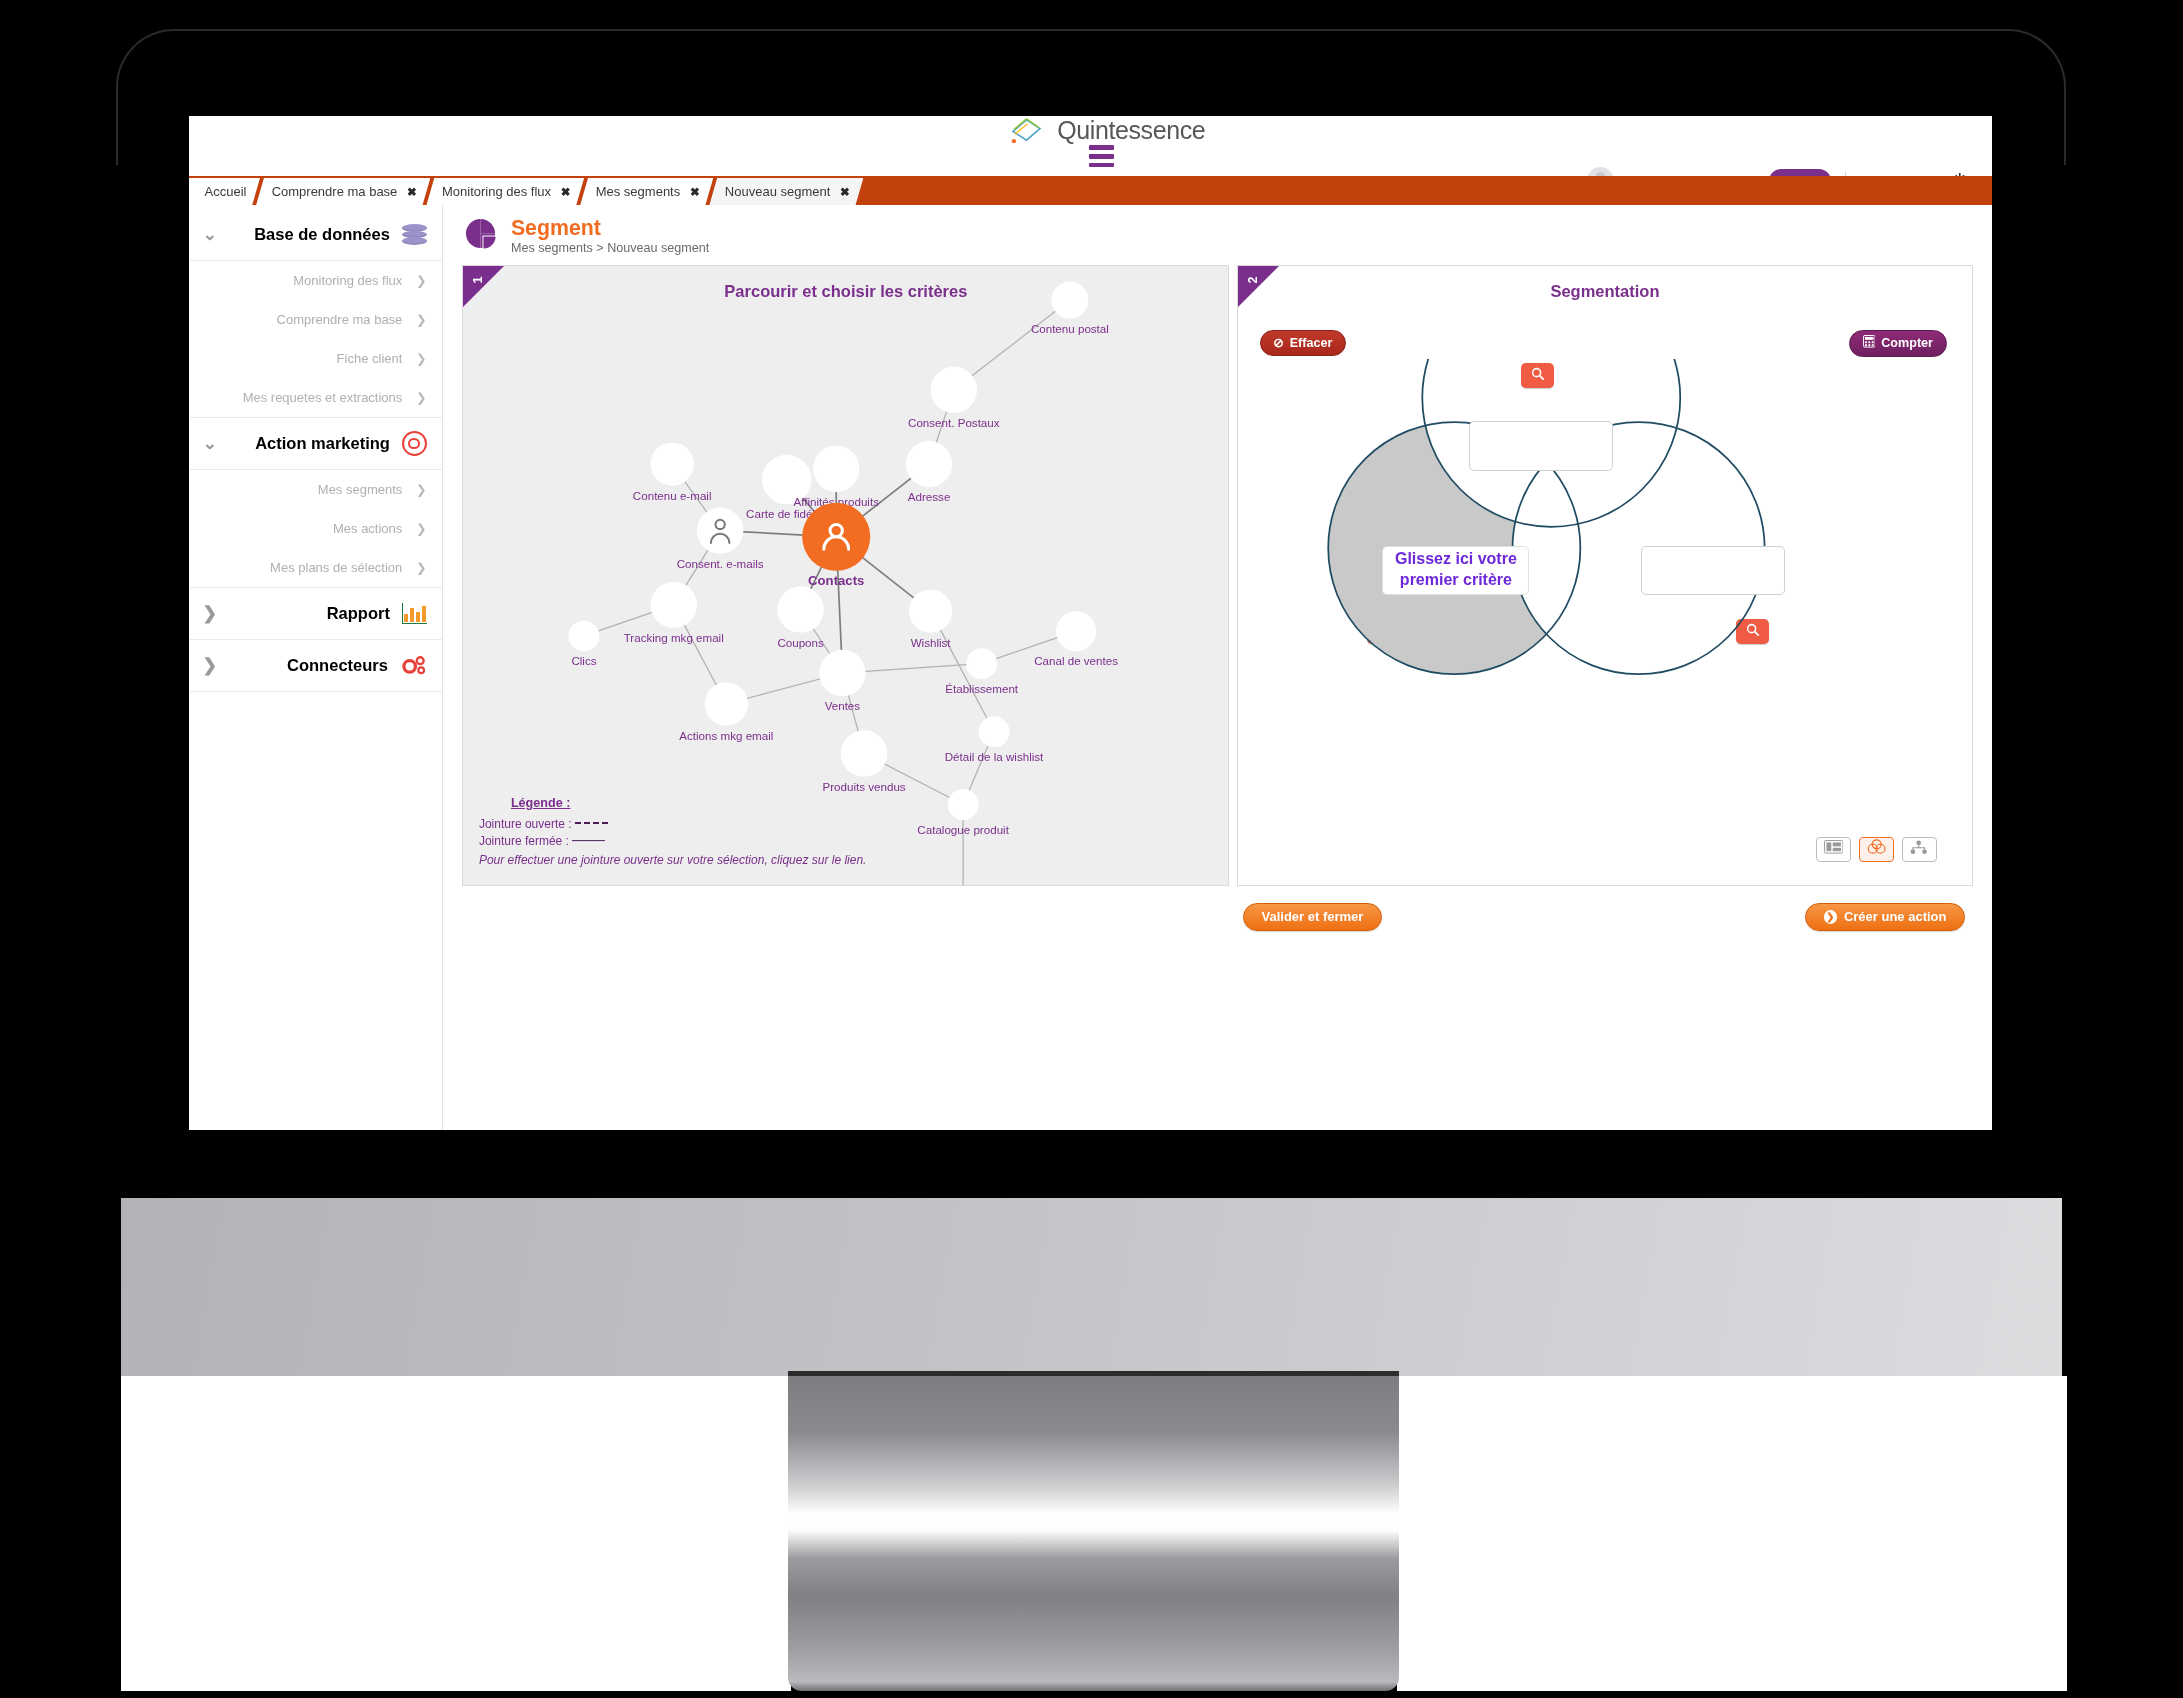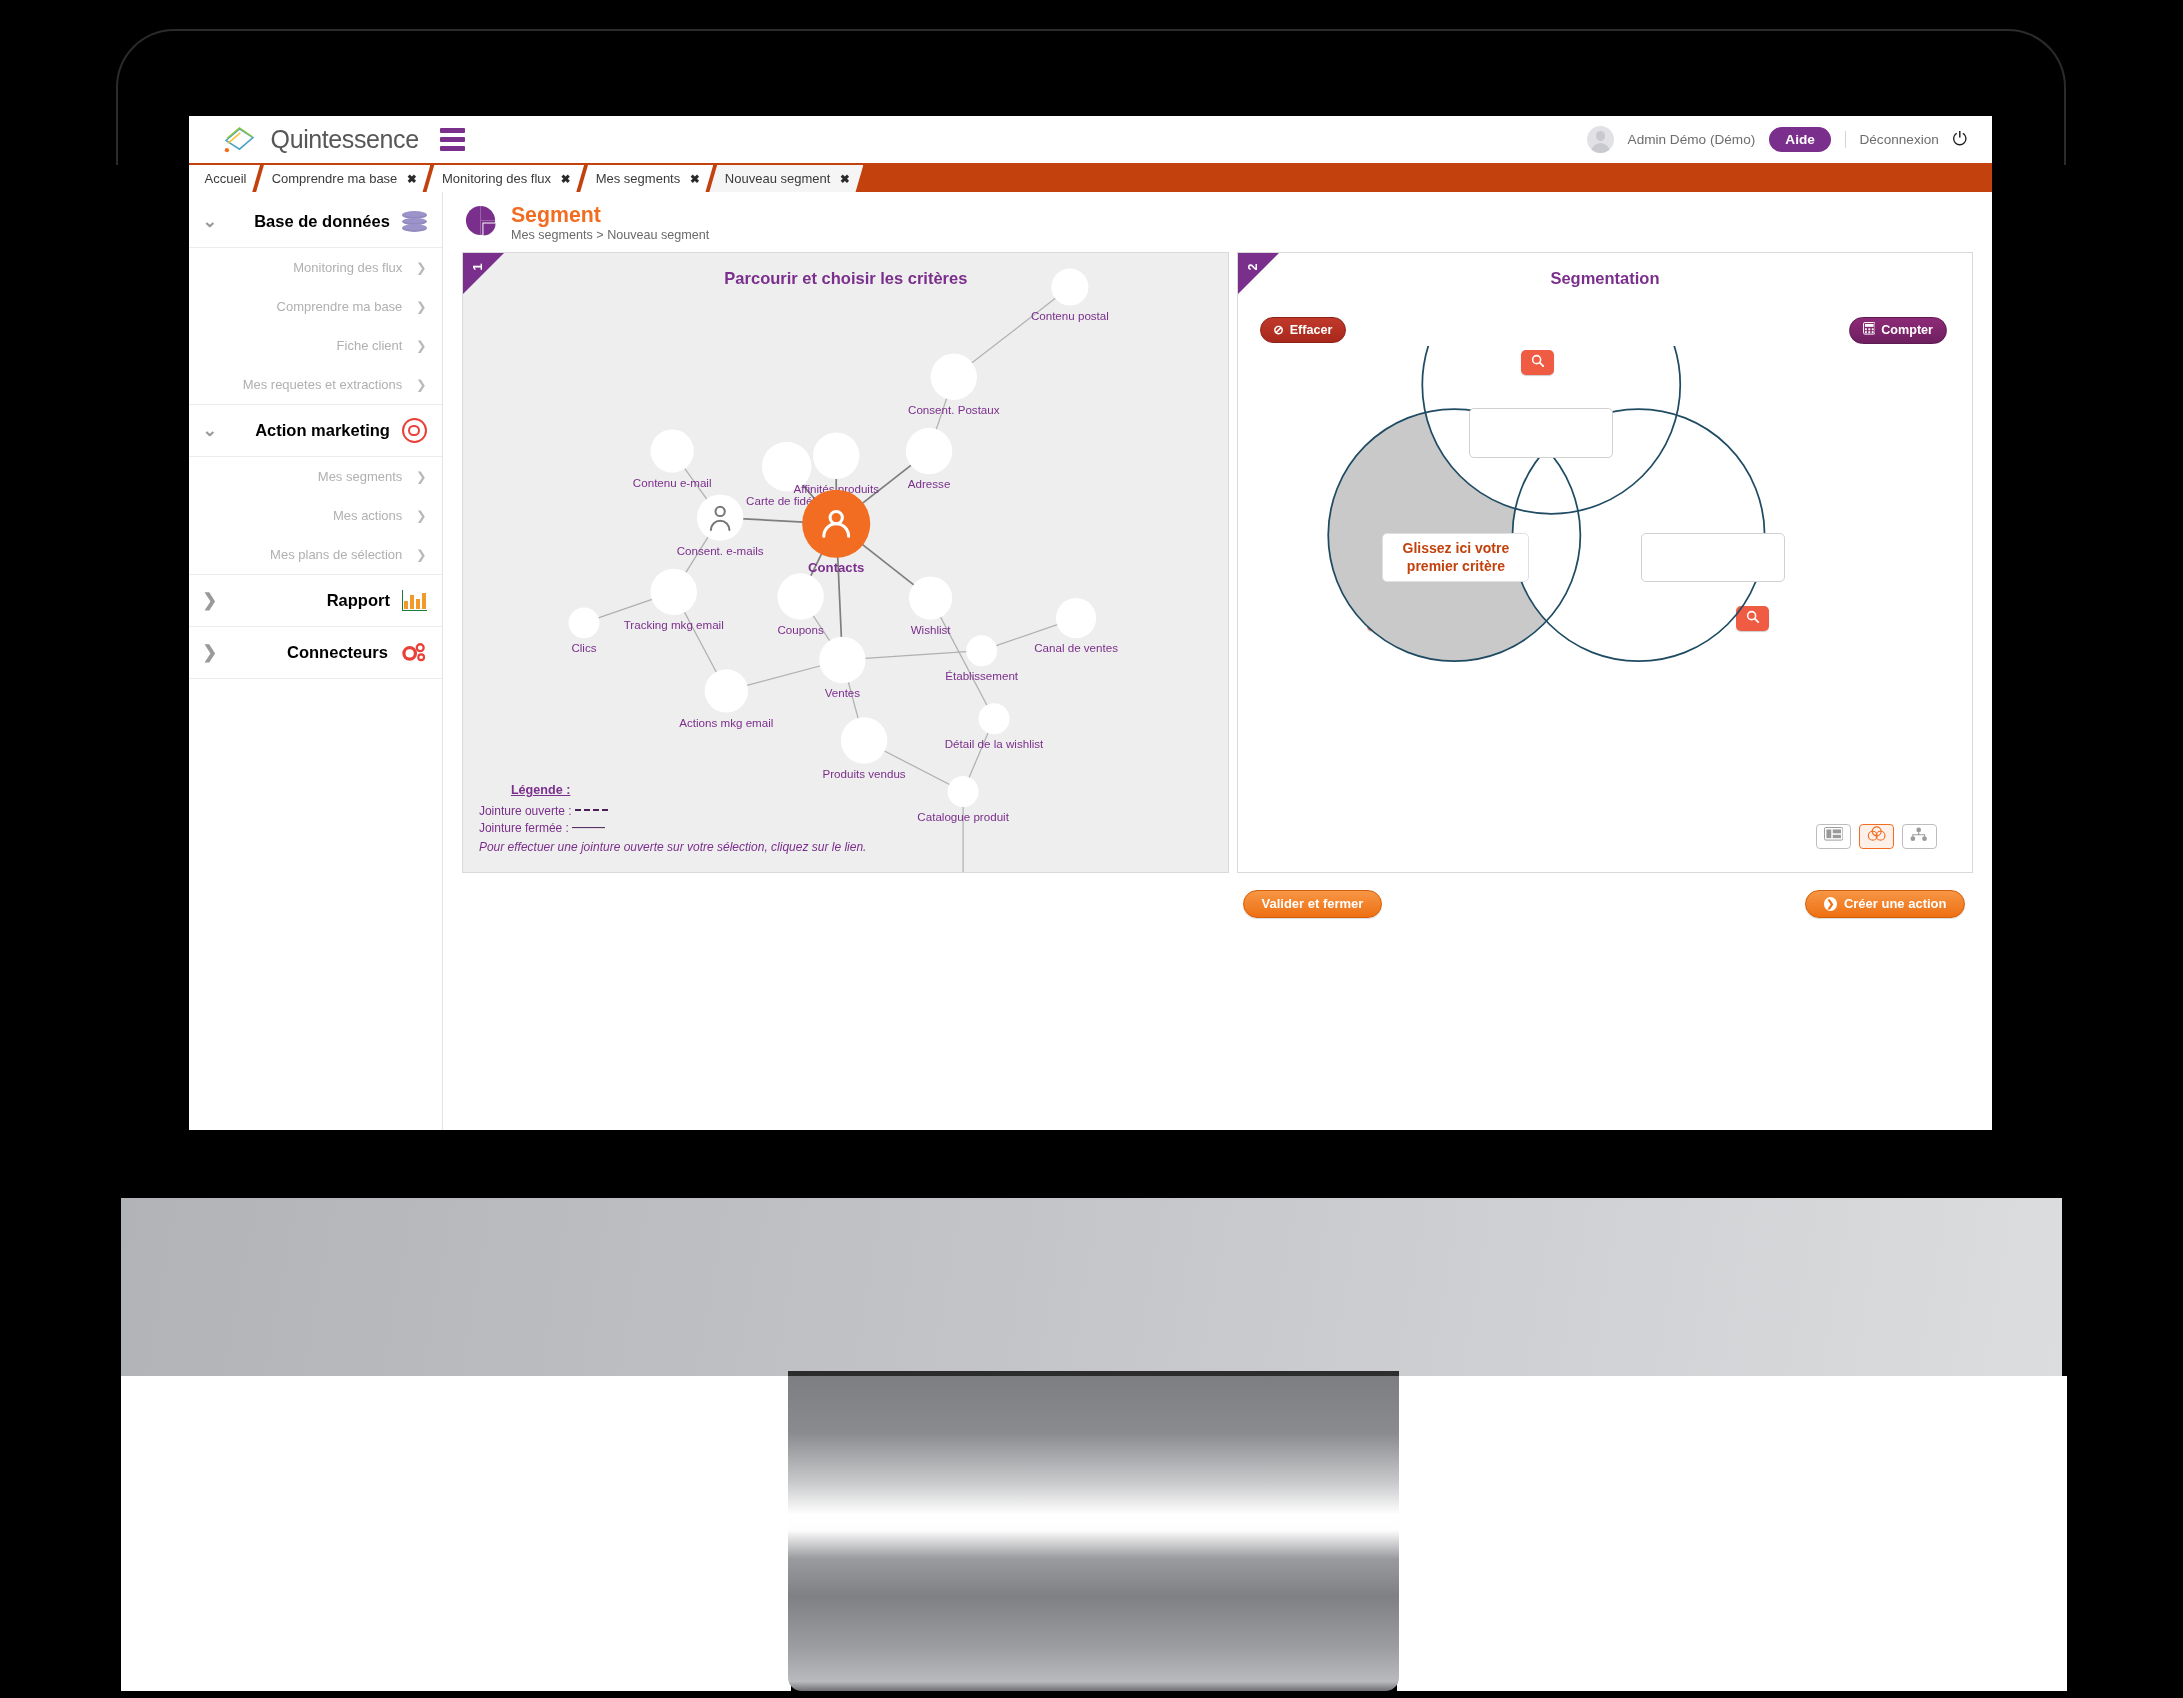--- a/index.html
+++ b/index.html
@@ -43,22 +43,22 @@
   .white-floor-l{ position:absolute; left:121px; top:1376px; width:670px; height:315px; background:#fff;}
   .white-floor-r{ position:absolute; left:1397px; top:1376px; width:670px; height:315px; background:#fff;}
 
   
   #app{
     position:absolute; left:189px; top:116px; width:1803px; height:1014px;
     background:#fff; overflow:hidden;
   }
 
   .topbar{
-    position:relative; height:47px; background:#fff;
-    border-bottom:0; display:flex; align-items:center;
+    position:relative; height:60px; background:#fff;
+    border-bottom:0; display:flex; align-items:center;flex-direction:column;
   }
   .logo-wrap{ display:flex; align-items:center; gap:13.6px; padding-left:31px; }
   .logo-mark{ width:37px; height:29px; position:relative; }
   .logo-text{ font-size:25px; color:#575757; letter-spacing:-0.4px; font-weight:400;}
   .burger{ display:flex; flex-direction:column; gap:3.9px; margin-left:21.3px; cursor:pointer;}
   .burger i{ display:block; width:25px; height:4.9px; background:#7b2f8c; border-radius:1px;}
 
   .topbar-right{
     margin-left:auto; display:flex; align-items:center; gap:13.6px; padding-right:25px;
     font-size:13.6px; color:#6d6d6d;
@@ -164,21 +164,21 @@
   .mag{
     position:absolute; background:#ef5c43; border-radius:4.9px; width:33px;height:25px;
     display:flex;align-items:center;justify-content:center; color:#fff; font-size:14.6px; cursor:pointer;
     box-shadow:0 1px 1px rgba(0,0,0,.2);
   }
   .venn-wrap{ position:absolute; left:0; top:93px; width:100%; height:417px;}
   .drop-box{
     position:absolute; background:#fff; border:1px solid #d0d0d0; border-radius:4.9px;
   }
   .drop-box.filled{ background:#fff; border:1px solid #e0e0e0; display:flex;align-items:center;justify-content:center;
-    color:#c2410c; font-size:14px; font-weight:bold; text-align:center; line-height:1.3;}
+    color:#6d28d9; font-size:16px; font-weight:bold; text-align:center; line-height:1.3;}
   .viewtoggles{ position:absolute; right:35px; bottom:23px; display:flex; gap:7.8px;}
   .vt{
     width:35px;height:25px;border:1px solid #bdbdbd;border-radius:3.9px;background:#fff;
     display:flex;align-items:center;justify-content:center;cursor:pointer;
   }
   .vt.active{ border-color:#f26c21; background:#fdf0e9;}
 
   
   .footer{ position:relative; height:58px; }
   .btn-orange{

